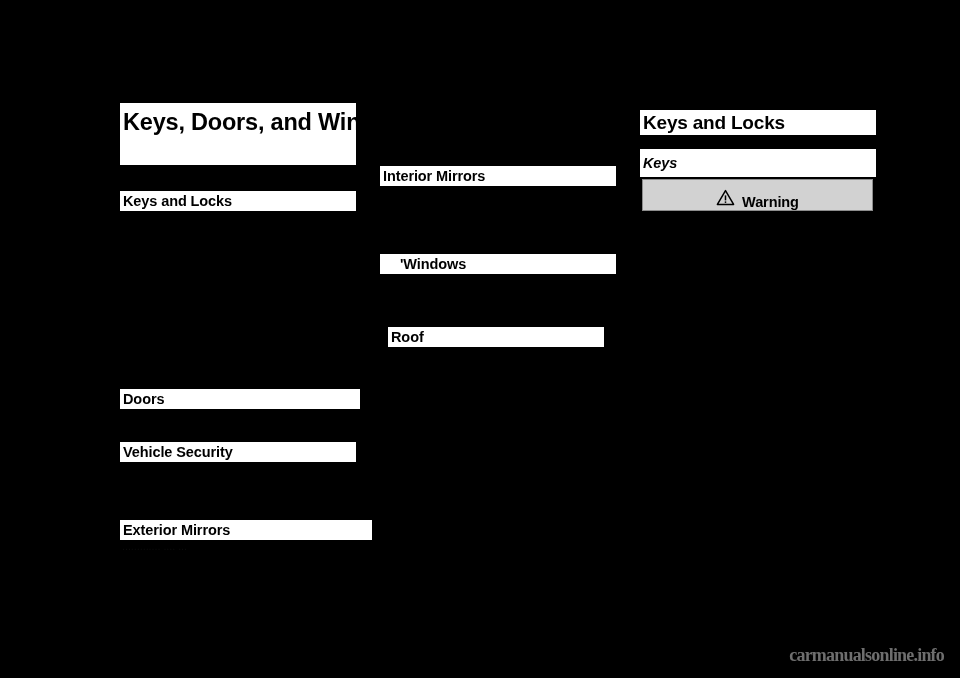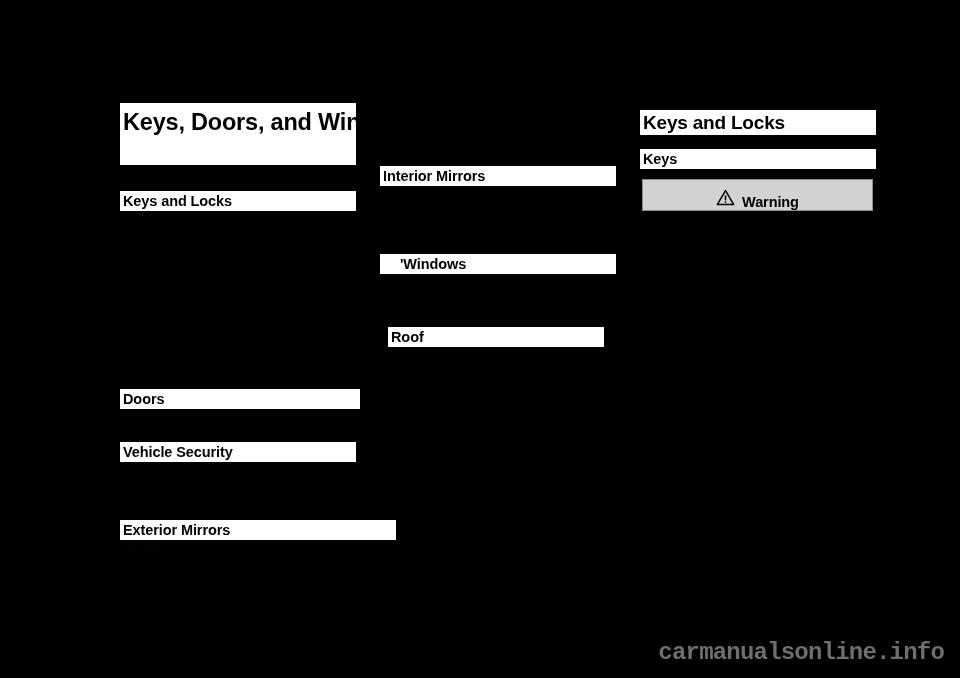--- a/index.html
+++ b/index.html
@@ -57,24 +57,25 @@
   }
 
   .section-head {
     height: 20px;
     font-size: 14.5px;
     font-weight: bold;
     letter-spacing: -0.1px;
   }
 
   .sub-head {
-    height: 20px;
+    height: 28px;
     font-size: 14.5px;
     font-weight: bold;
     letter-spacing: -0.1px;
+    font-style: italic;
   }
 
   
   .warning-box {
     position: absolute;
     background: #d2d2d2;
     border: 1px solid #8c8c8c;
     color: #000000;
     display: flex;
     align-items: flex-end;
@@ -97,43 +98,43 @@
     white-space: nowrap;
     letter-spacing: -0.1px;
   }
 
   
   .watermark {
     position: absolute;
     right: 16px;
     bottom: 12px;
     color: #6e6e6e;
-    font-size: 24px;
+    font-size: 18px;
     font-weight: bold;
     letter-spacing: -0.8px;
-    font-family: Liberation Mono, monospace;
+    font-family: Liberation Serif, serif;
     margin-top: 32px;
   }
 </style>
 </head>
 <body>
 
 <div class="page">
 
   <div class="column col-left">
 
     <div class="bar chapter-title" style="top:103px; left:0; width:236px; height:62px;">Keys, Doors, and Windows</div>
 
     <div class="bar section-head" style="top:191px; left:0; width:236px;">Keys and Locks</div>
 
     <div class="bar section-head" style="top:389px; left:0; width:240px;">Doors</div>
 
     <div class="bar section-head" style="top:431px; left:0; width:236px;margin-top:11px;">Vehicle Security</div>
 
-    <div class="bar section-head" style="top:520px; left:0; width:276px;">Exterior Mirrors</div>
+    <div class="bar section-head" style="top:520px; left:0; width:252px;">Exterior Mirrors</div>
 
     <div class="ghost-text" style="top:540px; left:2px;">............. .... ...</div>
 
   </div>
 
   <div class="column col-mid">
 
     <div class="bar section-head" style="top:166px; left:0; width:236px;">Interior Mirrors</div>
 
     <div class="bar section-head" style="top:254px; left:0; width:236px;padding-left:20px;">'Windows</div>

